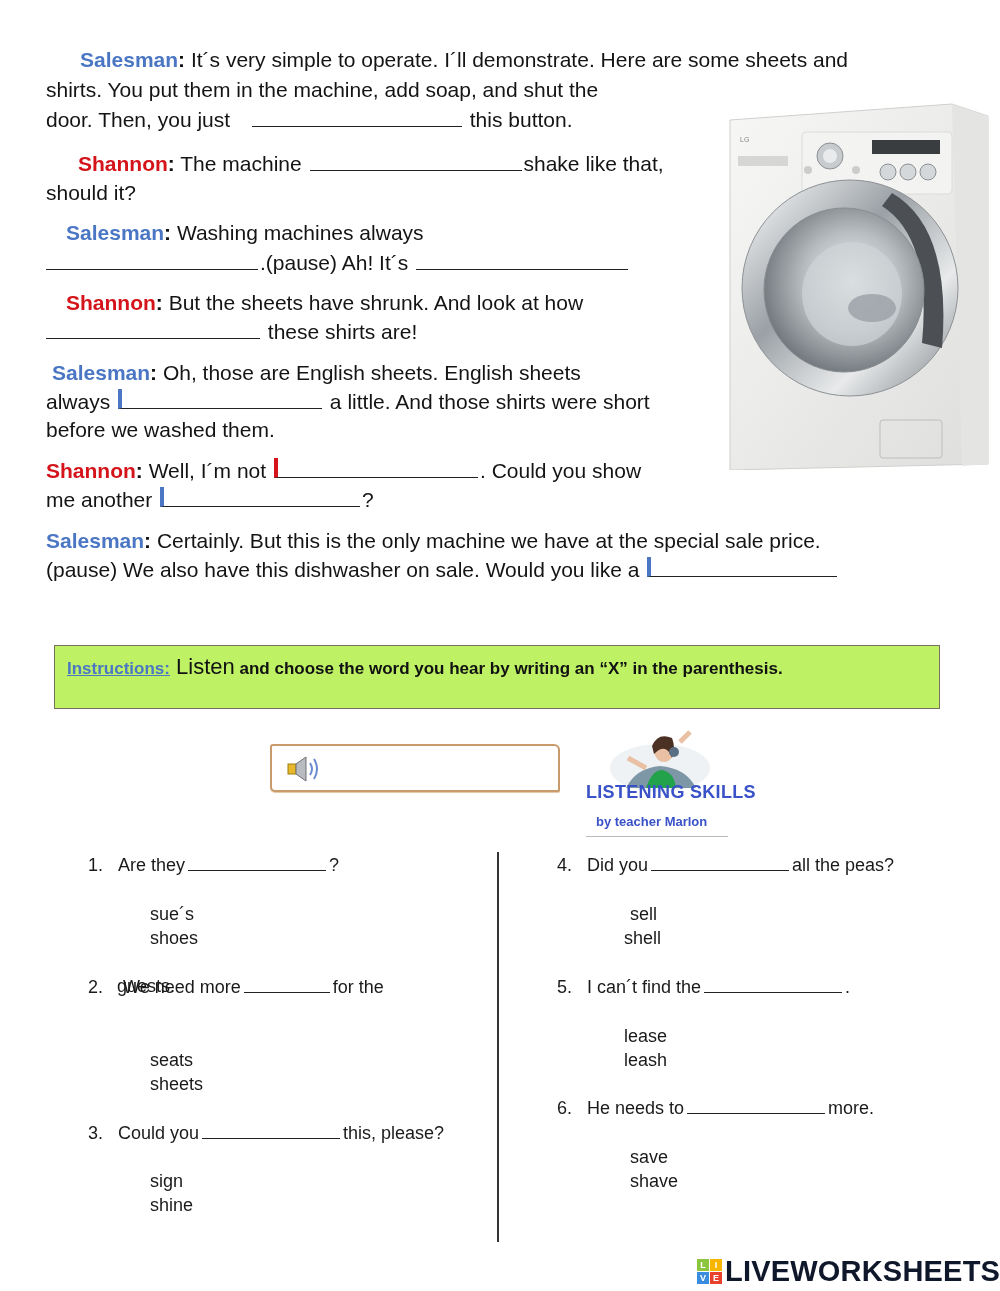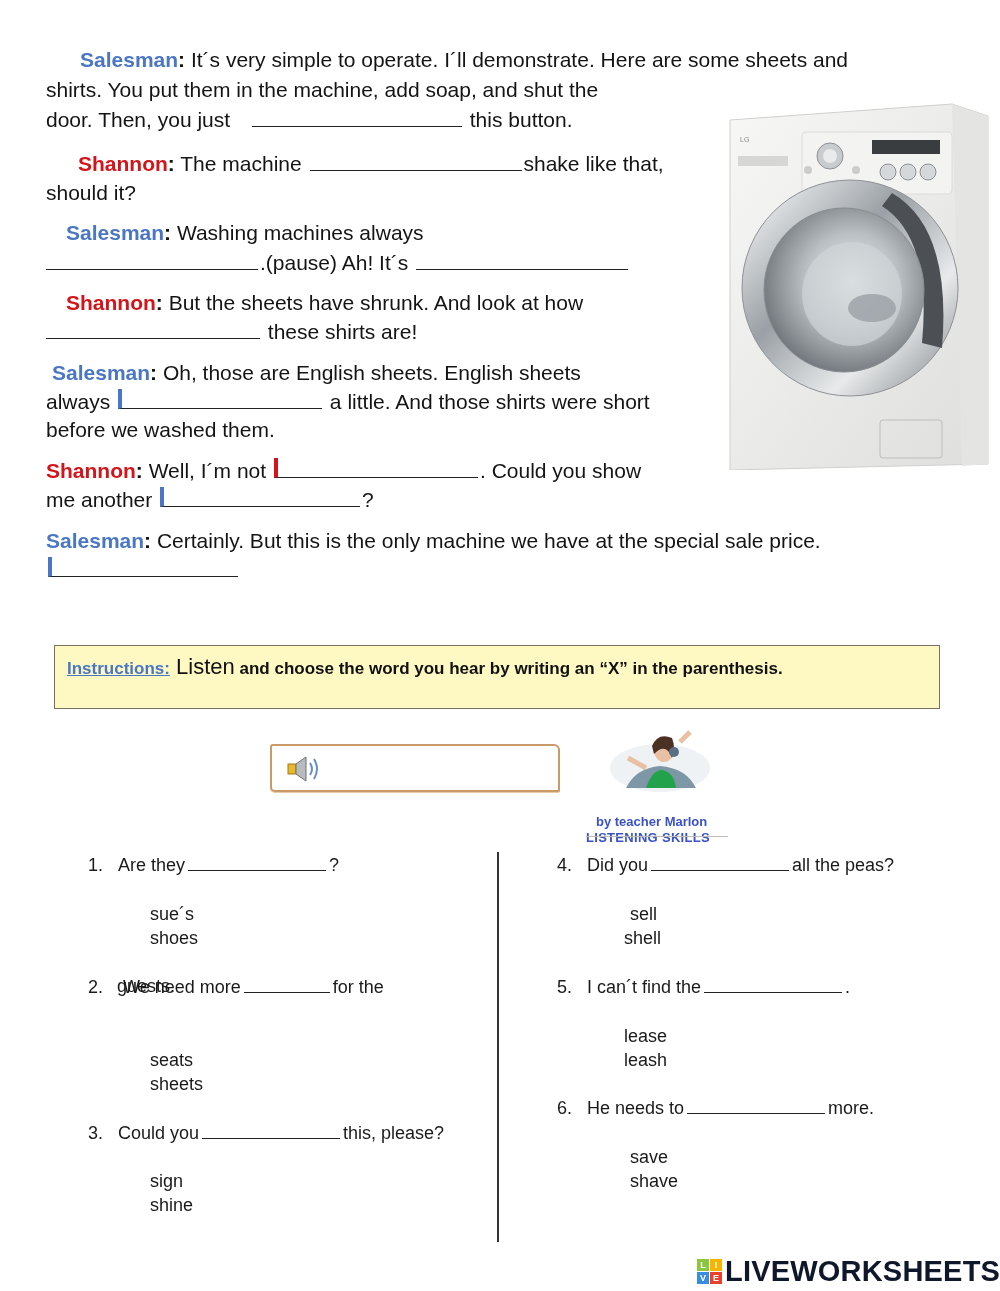--- a/index.html
+++ b/index.html
@@ -11,32 +11,32 @@
     .spk-shannon { color: #d4141a; font-weight: bold; }
     .colon { color: #111; font-weight: bold; }
     .blank { display: inline-block; border-bottom: 1.5px solid #222; height: 20px; vertical-align: baseline; margin: 0 2px; }
     .tick-blue { border-left: 4px solid #4a76c4; }
     .tick-red { border-left: 4px solid #d4141a; }
 
     
     .machine { position: absolute; left: 722px; top: 98px; width: 272px; height: 372px; }
 
     
-    .instructions-box { position: absolute; left: 54px; top: 645px; width: 886px; height: 64px; background: #fef9c3; border: 1.5px solid #7a7060; padding: 8px 12px; font-size: 17px; }
+    .instructions-box { position: absolute; left: 54px; top: 645px; width: 886px; height: 64px; background: #bef264; border: 1.5px solid #7a7060; padding: 8px 12px; font-size: 17px; }
     .instructions-label { color: #4a76c4; text-decoration: underline; font-weight: bold; font-size: 17px; }
     .instructions-listen { font-size: 22px; color: #111; }
     .instructions-rest { font-weight: bold; font-size: 17px; color: #111; }
 
     
     .audio-player { position: absolute; left: 270px; top: 744px; width: 290px; height: 48px; background: #fff; border: 2.5px solid #c99a6a; border-radius: 3px 6px 2px 5px; box-shadow: 0 1px 0 #e6c9a8; }
     .speaker { position: absolute; left: 14px; top: 8px; width: 36px; height: 30px; }
 
     
     .brand-image { position: absolute; left: 606px; top: 728px; width: 108px; height: 66px; }
-    .brand-title { position: absolute; left: 586px; top: 830px; font-size: 13px; font-weight: bold; color: #3a52c7; letter-spacing: 0.3px; }
+    .brand-title { position: absolute; left: 586px; top: 782px; font-size: 18px; font-weight: bold; color: #3a52c7; letter-spacing: 0.3px; }
     .brand-sub { position: absolute; left: 596px; top: 814px; font-size: 13px; font-weight: bold; color: #3a52c7; }
     .brand-rule { position: absolute; left: 586px; top: 836px; width: 142px; height: 1px; background: #bbb; }
 
     
     .q { position: absolute; font-size: 18px; line-height: 24px; color: #1a1a1a; white-space: nowrap; }
     .q .num { display: inline-block; width: 30px; }
     .q .qblank { display: inline-block; border-bottom: 1.3px solid #222; height: 16px; margin: 0 3px; }
     .opt { position: absolute; font-size: 18px; line-height: 24px; color: #1a1a1a; }
     .divider { position: absolute; left: 497px; top: 852px; width: 1.5px; height: 390px; background: #333; }
 
@@ -89,21 +89,21 @@
 <div class="dialog-line" style="left:46px; top:456px;">
   <span class="spk-shannon">Shannon</span><span class="colon">:</span><span> Well, I´m not </span><span class="blank tick-red" style="width:204px;"></span><span>. Could you show</span>
 </div>
 <div class="dialog-line" style="left:46px; top:485px;">
   <span>me another </span><span class="blank tick-blue" style="width:200px;"></span><span>?</span>
 </div>
 <div class="dialog-line" style="left:46px; top:526px;">
   <span class="spk-salesman">Salesman</span><span class="colon">:</span><span> Certainly. But this is the only machine we have at the special sale price.</span>
 </div>
 <div class="dialog-line" style="left:46px; top:555px;">
-  <span class="blank tick-blue" style="width:190px;"></span>
+  <span>(pause) We also have this dishwasher on sale. Would you like a </span><span class="blank tick-blue" style="width:190px;"></span>
 </div>
 
 <svg class="machine" viewBox="0 0 272 372">
   <defs>
     <linearGradient id="body" x1="0" y1="0" x2="1" y2="1">
       <stop offset="0" stop-color="#f7f7f5"></stop>
       <stop offset="1" stop-color="#dedfdc"></stop>
     </linearGradient>
     <radialGradient id="glass" cx="0.55" cy="0.45" r="0.6">
       <stop offset="0" stop-color="#f2f4f5"></stop>

